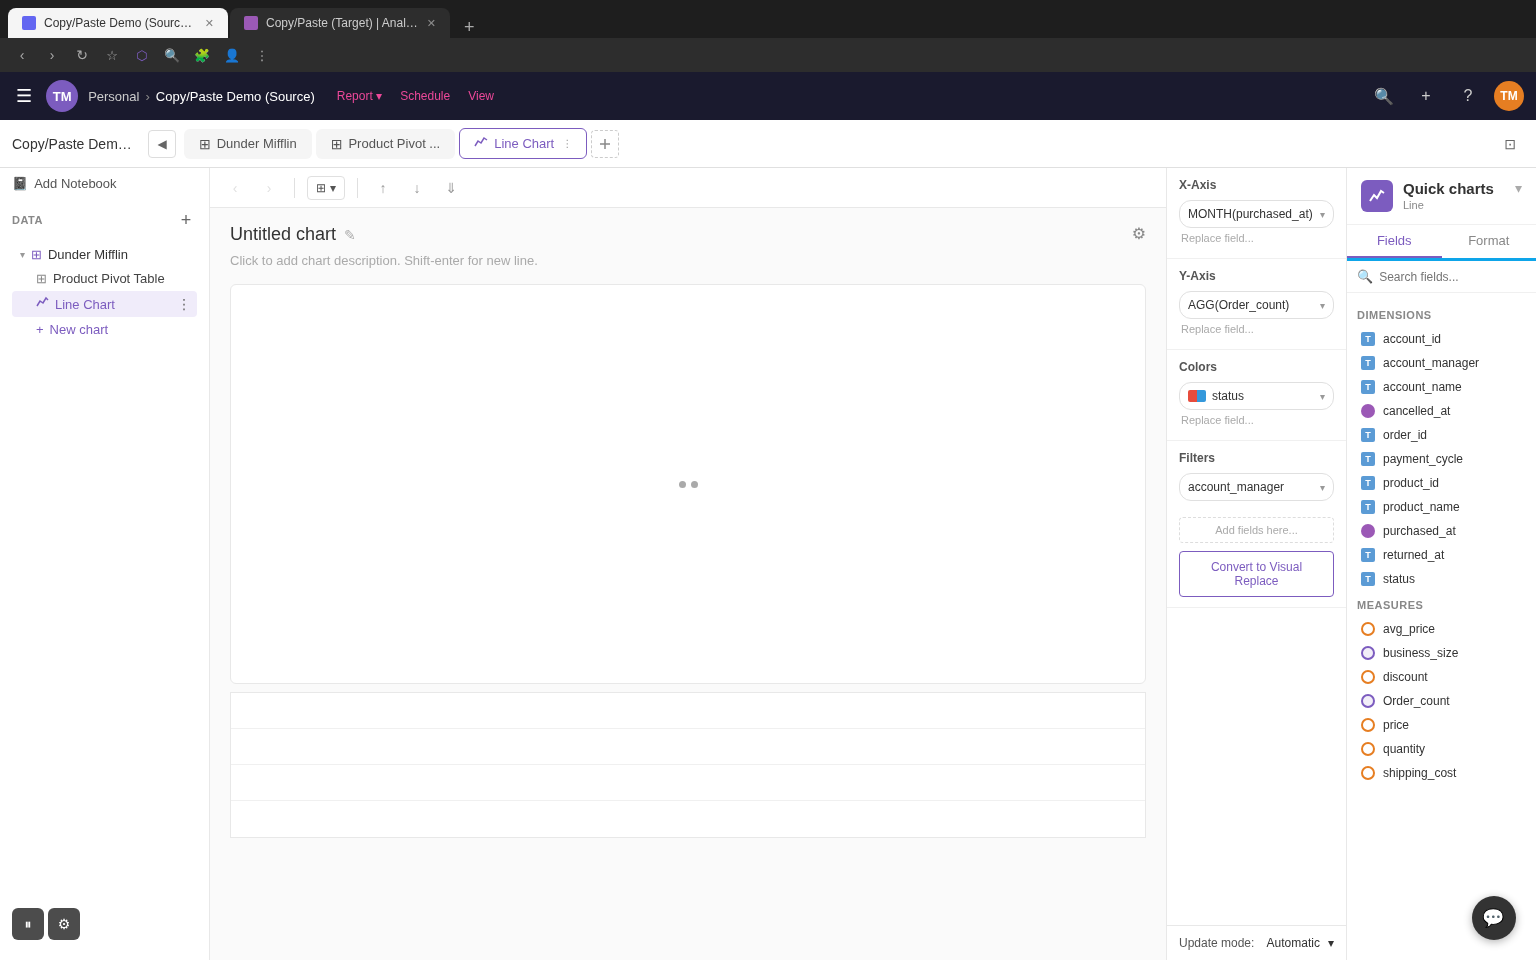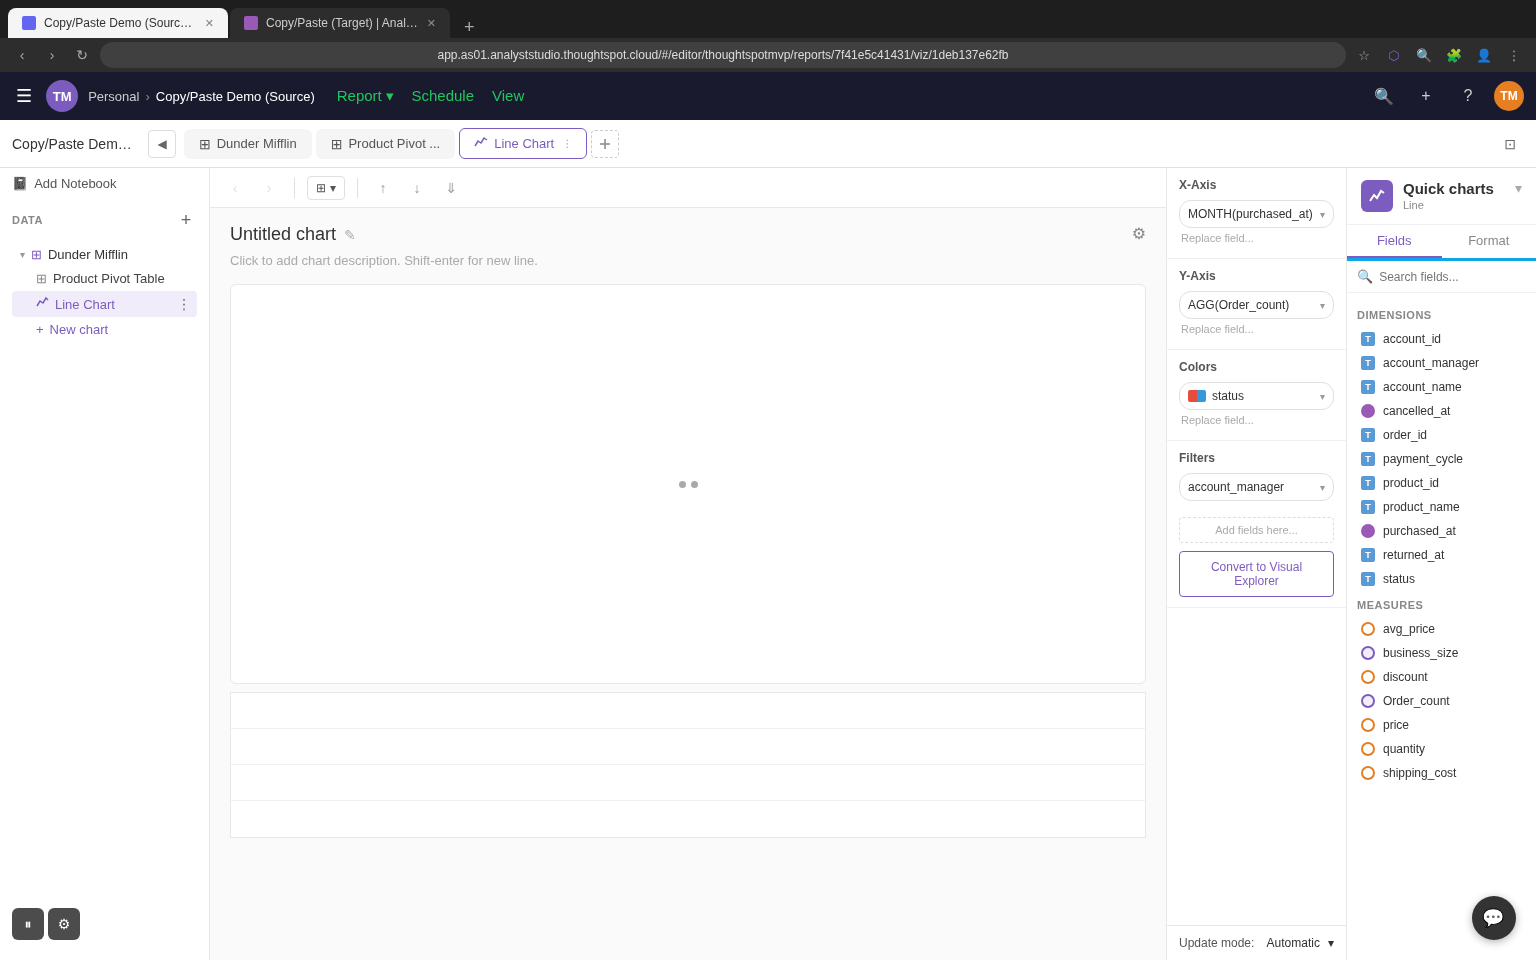--- a/index.html
+++ b/index.html
@@ -24,21 +24,21 @@
     .app { display: flex; flex-direction: column; height: calc(960px - 72px); background: #fff; }
 
     
     .top-nav { height: 48px; background: #1a1a2e; display: flex; align-items: center; padding: 0 12px; gap: 10px; flex-shrink: 0; }
     .nav-hamburger { color: #fff; font-size: 18px; cursor: pointer; padding: 4px; }
     .nav-logo { width: 32px; height: 32px; border-radius: 50%; background: #7c5cbf; display: flex; align-items: center; justify-content: center; color: #fff; font-size: 13px; font-weight: bold; flex-shrink: 0; }
     .nav-breadcrumb { display: flex; align-items: center; gap: 6px; color: #ccc; font-size: 13px; }
     .nav-breadcrumb .sep { color: #888; }
     .nav-breadcrumb .current { color: #fff; font-weight: 500; }
     .nav-menu { display: flex; gap: 2px; margin-left: 4px; }
-    .nav-menu-item { color: #22c55e; font-size: 15px; padding: 4px 8px; cursor: pointer; border-radius: 4px; }
+    .nav-menu-item { color: #ec4899; font-size: 12px; padding: 4px 8px; cursor: pointer; border-radius: 4px; }
     .nav-spacer { flex: 1; }
     .nav-icon-btn { width: 32px; height: 32px; background: none; border: none; color: #ccc; font-size: 16px; cursor: pointer; display: flex; align-items: center; justify-content: center; border-radius: 50%; }
     .nav-user-avatar { width: 30px; height: 30px; border-radius: 50%; background: #e67e22; display: flex; align-items: center; justify-content: center; color: #fff; font-size: 12px; font-weight: bold; cursor: pointer; }
 
     
     .toolbar { height: 48px; border-bottom: 1px solid #e0e0e0; display: flex; align-items: center; padding: 0 12px; gap: 8px; background: #fff; flex-shrink: 0; }
     .sidebar-toggle-btn { width: 28px; height: 28px; border: 1px solid #ddd; border-radius: 4px; background: #fff; cursor: pointer; display: flex; align-items: center; justify-content: center; color: #666; font-size: 12px; }
     .report-title { font-size: 14px; font-weight: 500; color: #333; margin-right: 8px; max-width: 120px; overflow: hidden; text-overflow: ellipsis; white-space: nowrap; }
     .tab-bar { display: flex; align-items: center; gap: 4px; flex: 1; }
     .viz-tab { display: flex; align-items: center; gap: 6px; padding: 6px 14px; border-radius: 6px; cursor: pointer; border: 1px solid transparent; font-size: 13px; color: #555; background: #f5f5f5; }
@@ -154,21 +154,20 @@
       <div class="tab-favicon" style="background:#9b59b6;"></div>
       <span class="tab-label">Copy/Paste (Target) | Analys...</span>
       <span class="tab-close">✕</span>
     </div>
     <button class="browser-tab-new">+</button>
   </div>
   <div class="browser-controls">
     <button class="browser-nav-btn">‹</button>
     <button class="browser-nav-btn">›</button>
     <button class="browser-nav-btn">↻</button>
-    <input class="browser-url-bar" readonly="" value="app.as01.analyststudio.thoughtspot.cloud/#/editor/thoughtspotmvp/reports/7f41e5c41431/viz/1deb137e62fb" style="">
     <button class="browser-action-btn">☆</button>
     <button class="browser-action-btn" style="color:#7c5cbf;">⬡</button>
     <button class="browser-action-btn">🔍</button>
     <button class="browser-action-btn">🧩</button>
     <button class="browser-action-btn">👤</button>
     <button class="browser-action-btn">⋮</button>
   </div>
 </div>
 
 <div class="app">
@@ -341,21 +340,21 @@
         <div class="config-field-replace">Replace field...</div>
       </div>
 
       <div class="config-section">
         <div class="config-section-title">Filters</div>
         <button class="select-dropdown">
           <span>account_manager</span>
           <span class="chevron-down">▾</span>
         </button>
         <div class="config-add-field">Add fields here...</div>
-        <button class="convert-btn">Convert to Visual Explorer</button>
+        <button class="convert-btn">Convert to Visual Replace</button>
       </div>
 
       <div class="update-mode-bar">
         <span>Update mode:</span>
         <div class="update-mode-select">
           <span>Automatic</span>
           <span>▾</span>
         </div>
       </div>
     </div>

